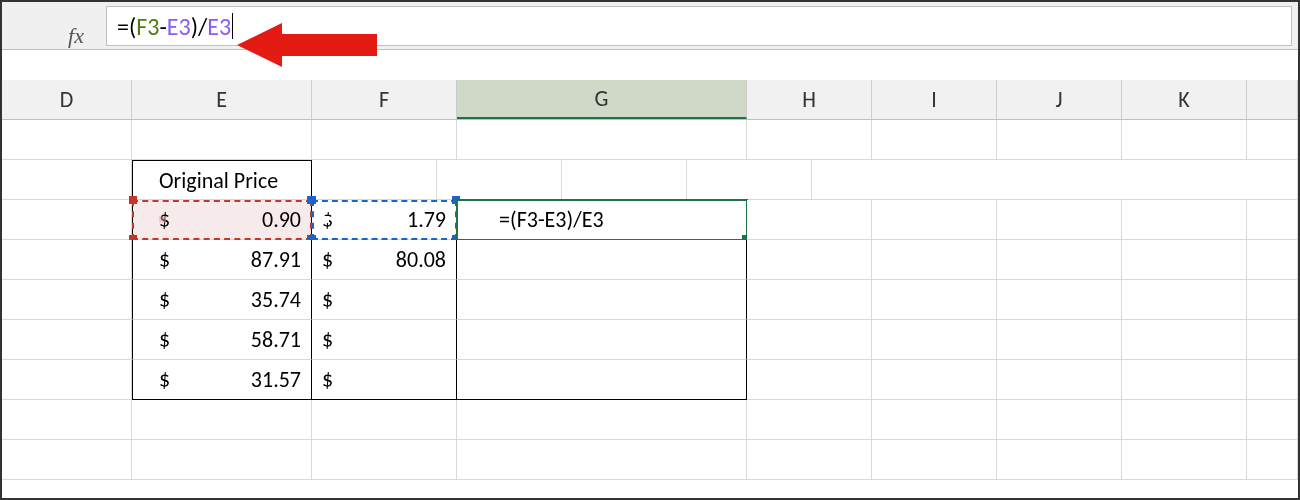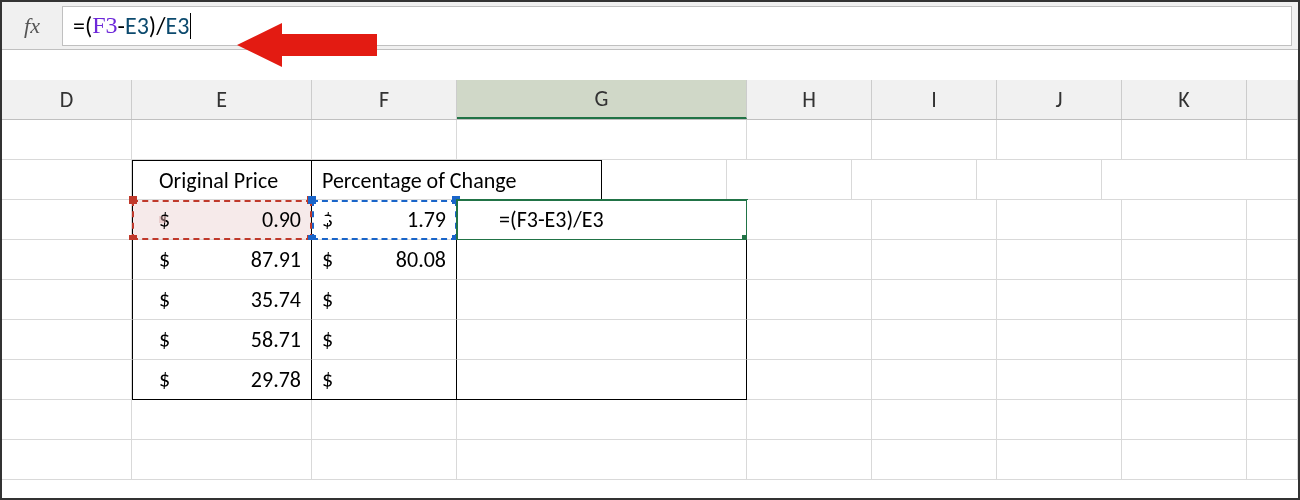--- a/index.html
+++ b/index.html
@@ -1,25 +1,25 @@
 <!DOCTYPE html>
 <html><head>
 <meta charset="utf-8">
 <style>
   * { box-sizing: border-box; }
   html, body { margin:0; padding:0; font-family: Calibri, Arial, sans-serif; background:#fff; }
   .frame { width:1300px; height:500px; border:2px solid #333; position:relative; overflow:hidden; background:#fff; }
 
   
-  .formula-bar { display:flex; align-items:center; height:48px; background:#f0f0f0; border-bottom:1px solid #c0c0c0; }
+  .formula-bar { display:flex; align-items:flex-end; height:48px; background:#f0f0f0; border-bottom:1px solid #c0c0c0;padding-left:44px; }
   .fx-label { width:60px; text-align:center; font-style:italic; font-size:22px; color:#555; font-family:'Times New Roman',serif;}
   .formula-input { flex:1; height:40px; background:#fff; border:1px solid #c0c0c0; margin:3px 6px 3px 0; padding:4px 10px; font-size:24px; color:#000; display:flex; align-items:center; position:relative;}
   .formula-input .op { color:#000; }
-  .formula-input .refF3 { color:#6d28d9;font-family:Liberation Serif, serif; }
-  .formula-input .refE3 { color:#0c4a6e; }
+  .formula-input .refF3 { color:#4d7c0f; }
+  .formula-input .refE3 { color:#8b5cf6; }
   .caret-bar { display:inline-block; width:1px; height:26px; background:#000; margin-left:1px; vertical-align:middle;}
 
   
   .arrow { position:absolute; top:18px; left:235px; z-index:50; pointer-events:none;}
 
   
   .col-headers { display:flex; height:40px; background:#f1f1f1; border-bottom:1px solid #c0c0c0; margin-top:30px;}
   .col-headers .ch { border-right:1px solid #ccc; display:flex; align-items:center; justify-content:center; font-size:22px; color:#333; }
   .ch.sel { background:#d0d8c8; border-bottom:2px solid #217346; }
 
@@ -103,21 +103,20 @@
       <div class="cell wH"></div>
       <div class="cell wI"></div>
       <div class="cell wJ"></div>
       <div class="cell wK"></div>
       <div class="cell wEnd"></div>
     </div>
 
     <div class="row">
       <div class="cell wD"></div>
       <div class="cell wE header-text tbl-border-t tbl-border-l tbl-border-r">Original Price</div>
-      <div class="cell wG header-text tbl-border-t tbl-border-r">Percentage of Change</div>
       <div class="cell wH"></div>
       <div class="cell wI"></div>
       <div class="cell wJ"></div>
       <div class="cell wK"></div>
       <div class="cell wEnd"></div>
     </div>
 
     <div class="row">
       <div class="cell wD"></div>
       <div class="cell wE tbl-border-l tbl-border-r ants-red">
@@ -196,21 +195,21 @@
       <div class="cell wI"></div>
       <div class="cell wJ"></div>
       <div class="cell wK"></div>
       <div class="cell wEnd"></div>
     </div>
 
     <div class="row">
       <div class="cell wD"></div>
       <div class="cell wE tbl-border-l tbl-border-r tbl-border-b">
         <span class="dollar">$</span>
-        <span class="num">29.78</span>
+        <span class="num">31.57</span>
       </div>
       <div class="cell wF tbl-border-r tbl-border-b">
         <span class="dollar">$</span>
       </div>
       <div class="cell wG tbl-border-r tbl-border-b"></div>
       <div class="cell wH"></div>
       <div class="cell wI"></div>
       <div class="cell wJ"></div>
       <div class="cell wK"></div>
       <div class="cell wEnd"></div>

